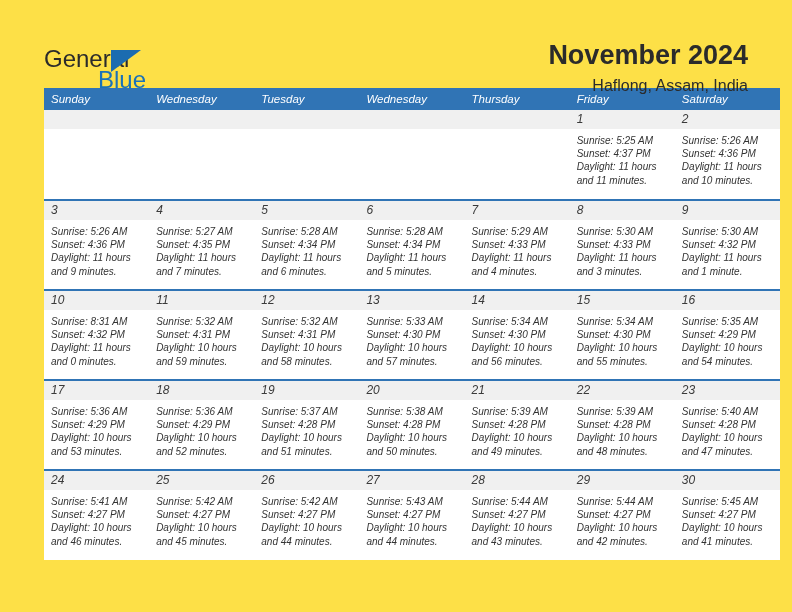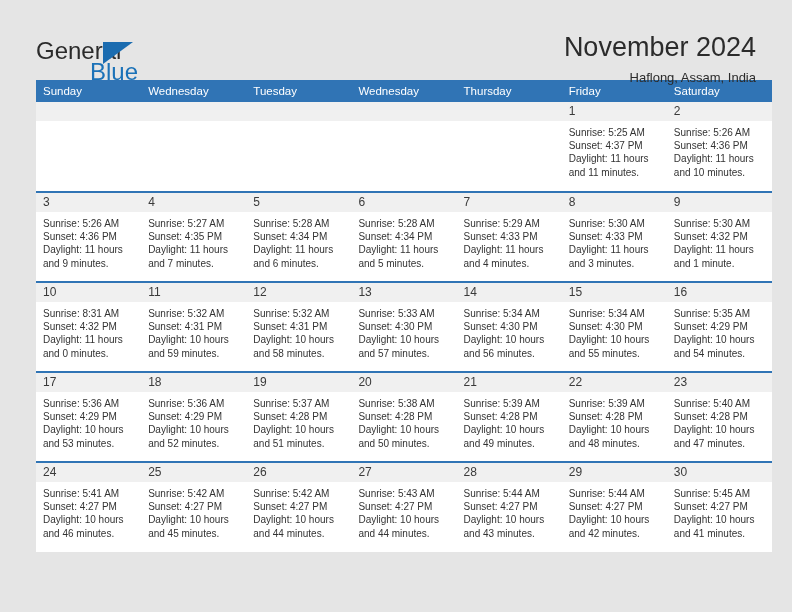--- a/index.html
+++ b/index.html
@@ -7,22 +7,22 @@
     margin: 0; padding: 0;
     width: 792px; height: 612px;
     background: #ffffff;
     font-family: "Liberation Sans", sans-serif;
     -webkit-font-smoothing: antialiased;
   }
   .page {
     position: relative;
     width: 792px;
     height: 612px;
-    background: #e5e5e5;
-    padding: 8px;
+    background: #fde047;
+    padding: 16px;
   }
 
   
   .topbar {
     position: relative;
     height: 72px;
     padding: 0 28px;
     display: flex;
     align-items: flex-start;
     justify-content: space-between;
@@ -58,36 +58,37 @@
   }
 
   .titlebox {
     margin-top: 24px;
     text-align: right;
   }
   .cal-title {
     font-size: 27px;
     color: #2b2b2b;
     line-height: 30px;
-    font-weight: normal;
+    font-weight: bold;
     margin: 0;
     white-space: nowrap;
   }
   .cal-sub {
-    font-size: 13px;
+    font-size: 16px;
     color: #2b2b2b;
     line-height: 20px;
     margin: 6px 0 0 0;
     white-space: nowrap;
   }
 
   
   .calendar {
     margin: 0 28px;
     width: 736px;
+    font-style: italic;
   }
   table.cal {
     width: 736px;
     border-collapse: collapse;
     table-layout: fixed;
   }
   table.cal th {
     background: #3074b5;
     color: #ffffff;
     font-size: 11.5px;

